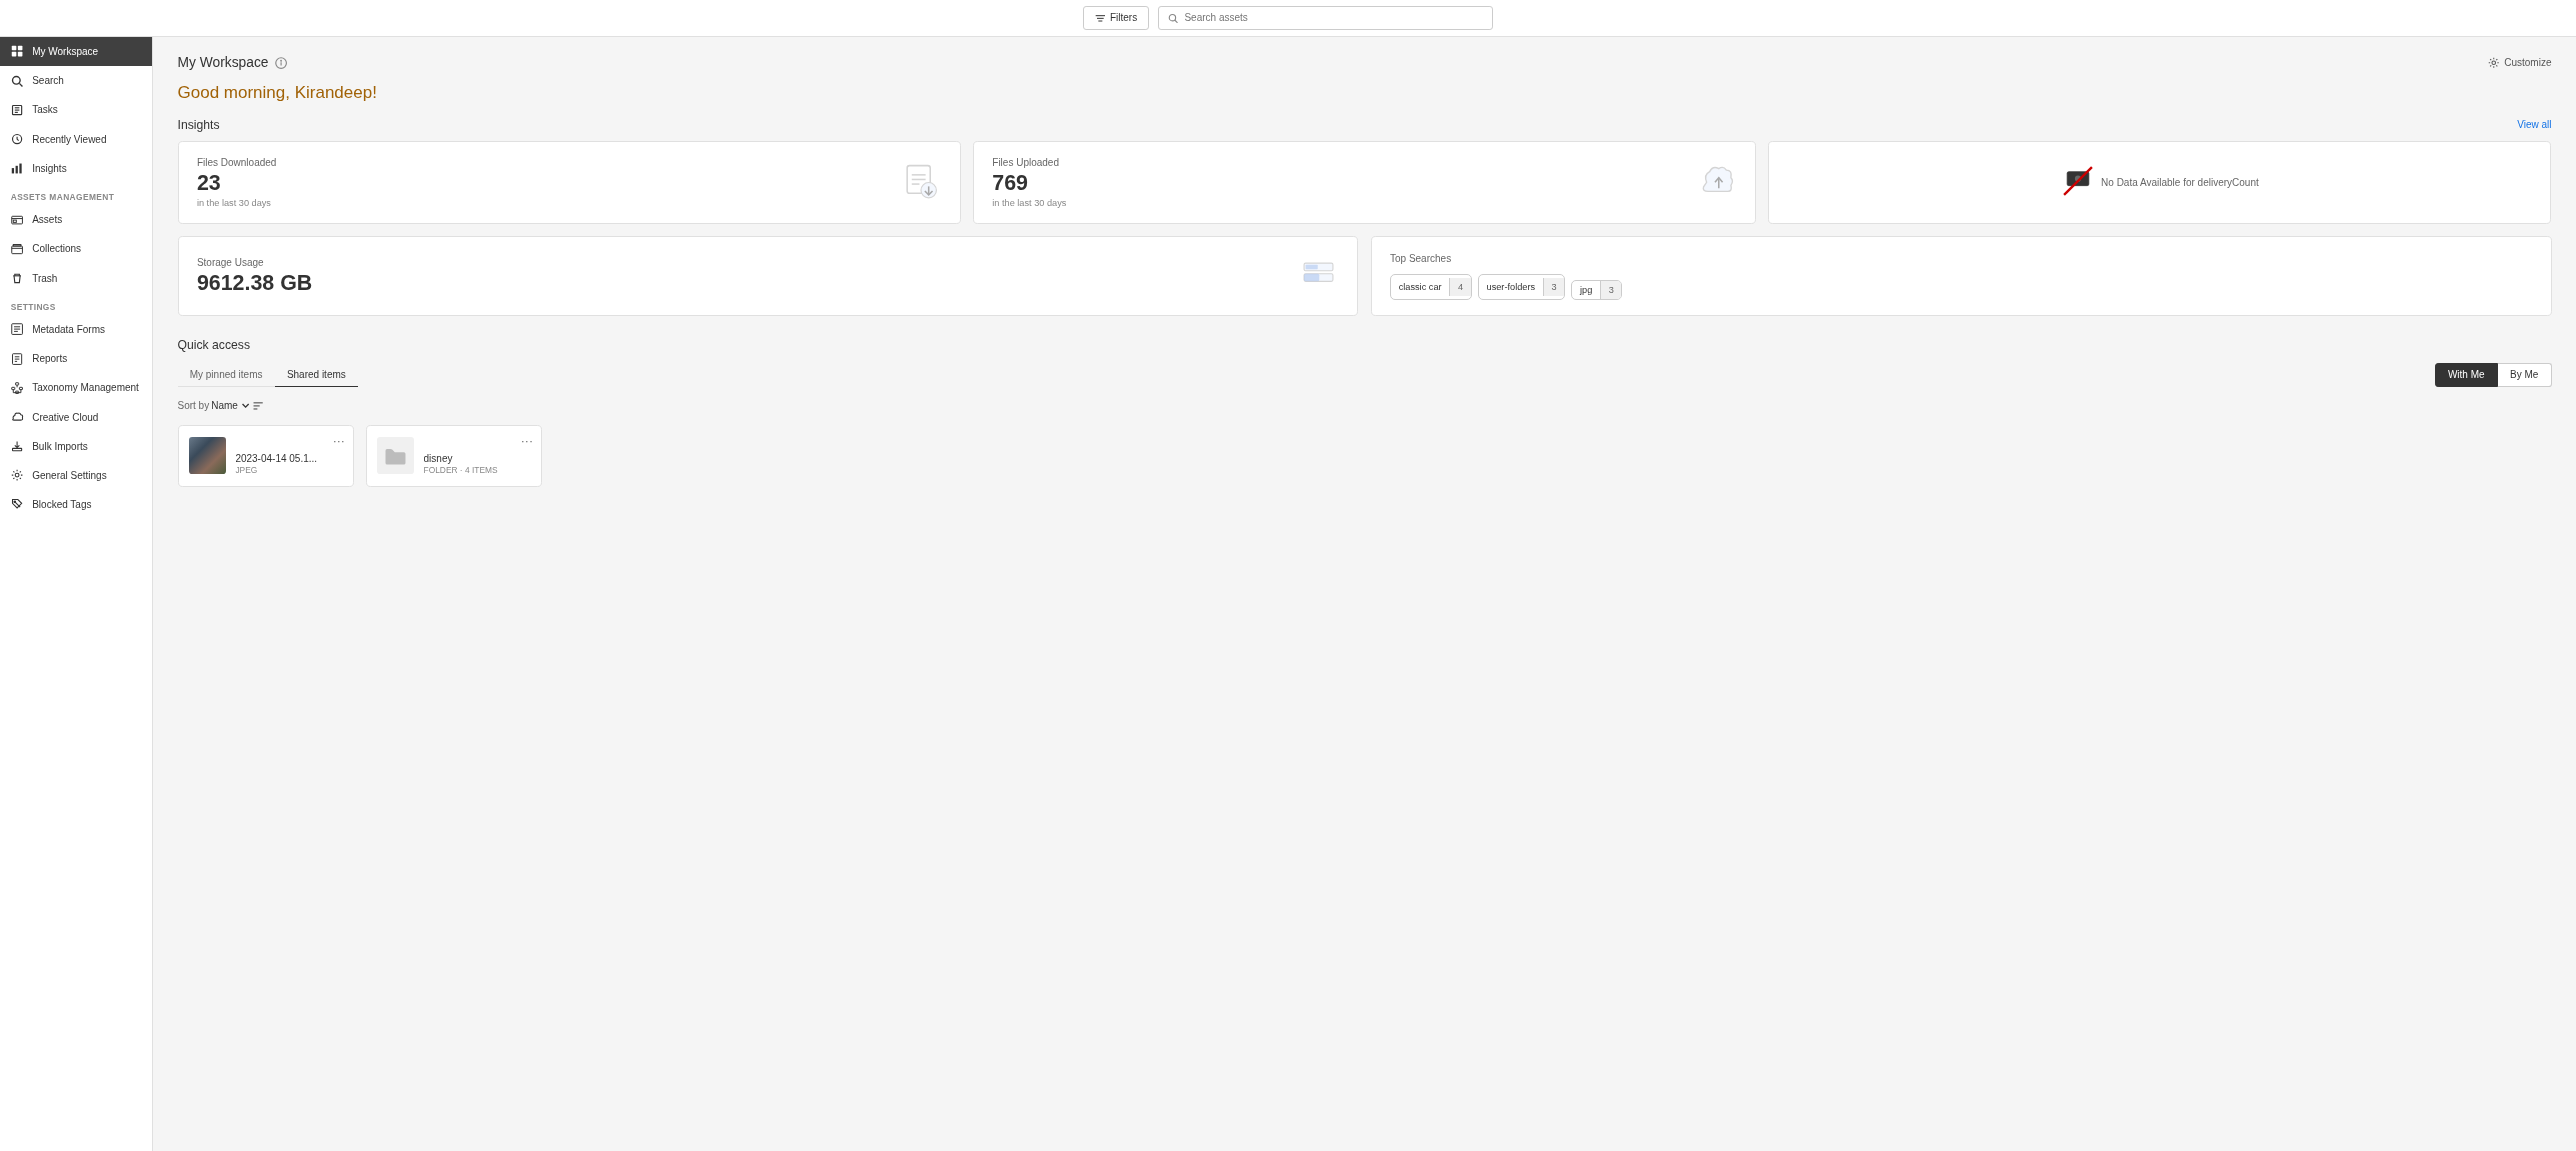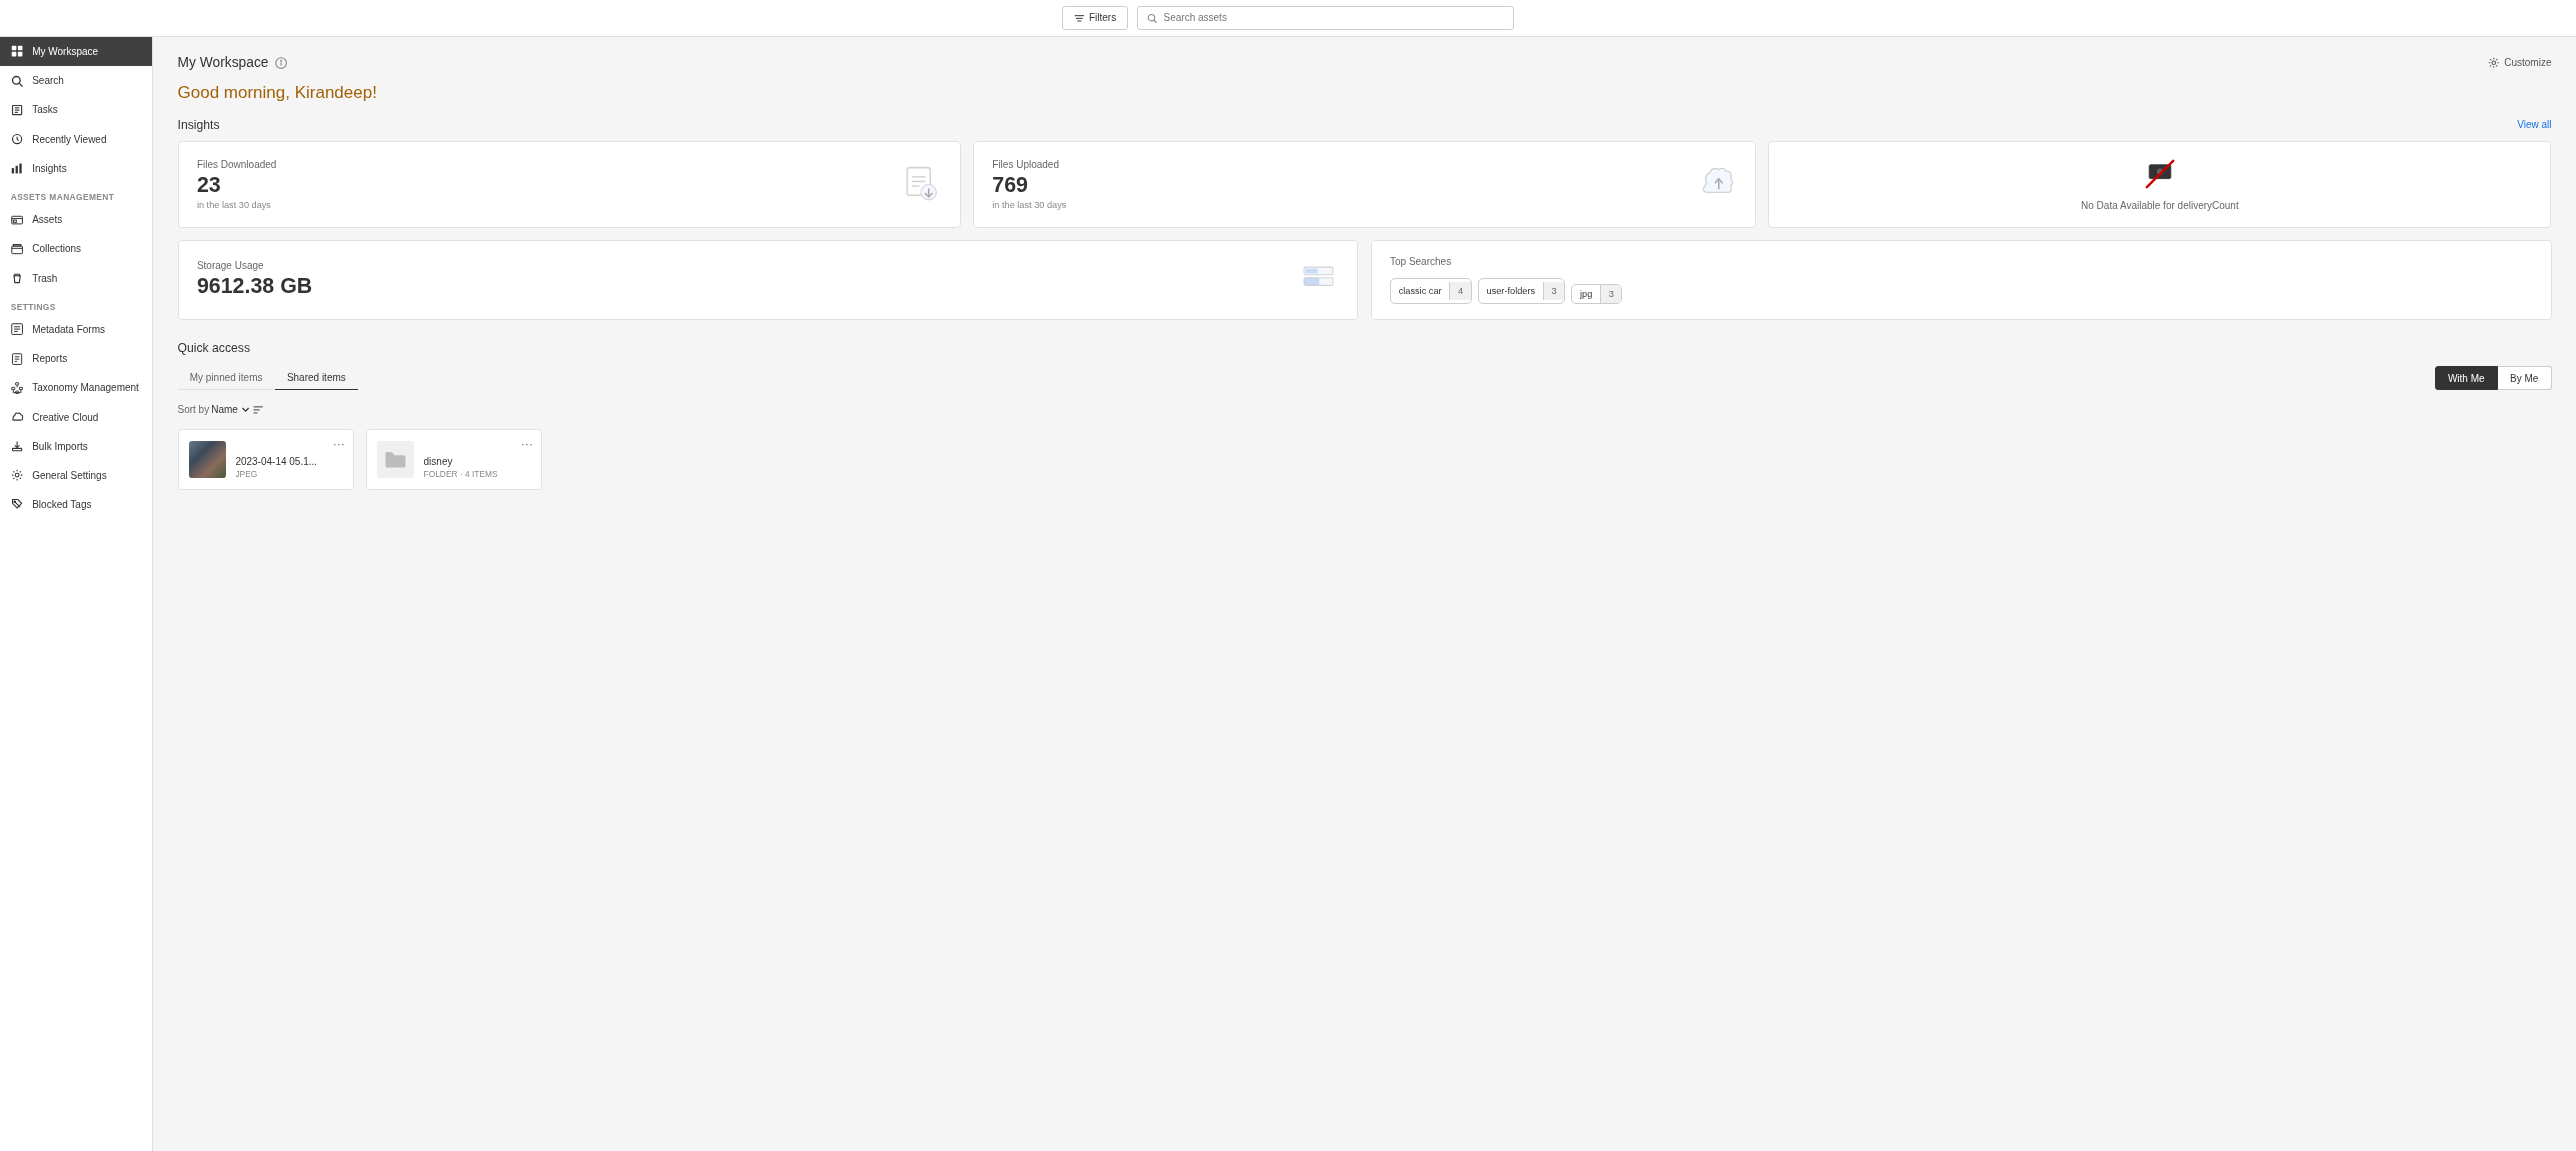--- a/index.html
+++ b/index.html
@@ -12,21 +12,21 @@
     }
     .filter-btn {
       display: flex; align-items: center; gap: 4.6px;
       border: 0.8px solid #ccc; background: #fff; padding: 5.4px 10.7px;
       border-radius: 3.1px; cursor: pointer; font-size: 10px; color: #333;
     }
     .filter-btn svg { width: 10.7px; height: 10.7px; }
     .search-bar {
       display: flex; align-items: center; border: 0.8px solid #ccc;
       border-radius: 3.1px; padding: 5.4px 9.2px; background: #fff;
-      width: 377px; gap: 6.1px;
+      width: 335px; gap: 6.1px;
     }
     .search-bar input {
       border: none; outline: none; font-size: 10px; color: #666; width: 100%;
     }
 
     .main-layout { display: flex; flex: 1; overflow: hidden; }
 
     
     .sidebar {
       width: 153px; background: #fff; border-right: 0.8px solid #e0e0e0;
@@ -59,21 +59,21 @@
     .section-header { display: flex; align-items: center; justify-content: space-between; margin-bottom: 9.2px; }
     .section-title { font-size: 12.2px; font-weight: 500; color: #333; }
     .view-all-link { font-size: 10px; color: #1473e6; cursor: pointer; text-decoration: none; }
 
     .insight-card {
       background: #fff; border: 0.8px solid #e0e0e0; border-radius: 4.6px;
       padding: 15.3px 18.4px; display: flex; align-items: center; justify-content: space-between;
       min-height: 77px;
       gap: 32px;
     }
-    .insight-card.no-data { justify-content: center; flex-direction: column; gap: 6.1px; }
+    .insight-card.no-data { justify-content: center; gap: 6.1px; }
     .insight-card-info .label { font-size: 10px; color: #666; margin-bottom: 3.1px; }
     .insight-card-info .value { font-size: 21.4px; font-weight: 600; color: #333; }
     .insight-card-info .sublabel { font-size: 9.2px; color: #888; margin-top: 1.5px; }
     .insight-icon { opacity: 0.5; }
     .no-data-text { font-size: 10px; color: #666; text-align: center; }
 
     
     .top-searches-card { background: #fff; border: 0.8px solid #e0e0e0; border-radius: 4.6px; padding: 15.3px 18.4px; }
     .top-searches-card .label { font-size: 10px; color: #666; margin-bottom: 10.7px; }
     .search-tags { display: flex; flex-wrap: wrap; gap: 6.1px; }

